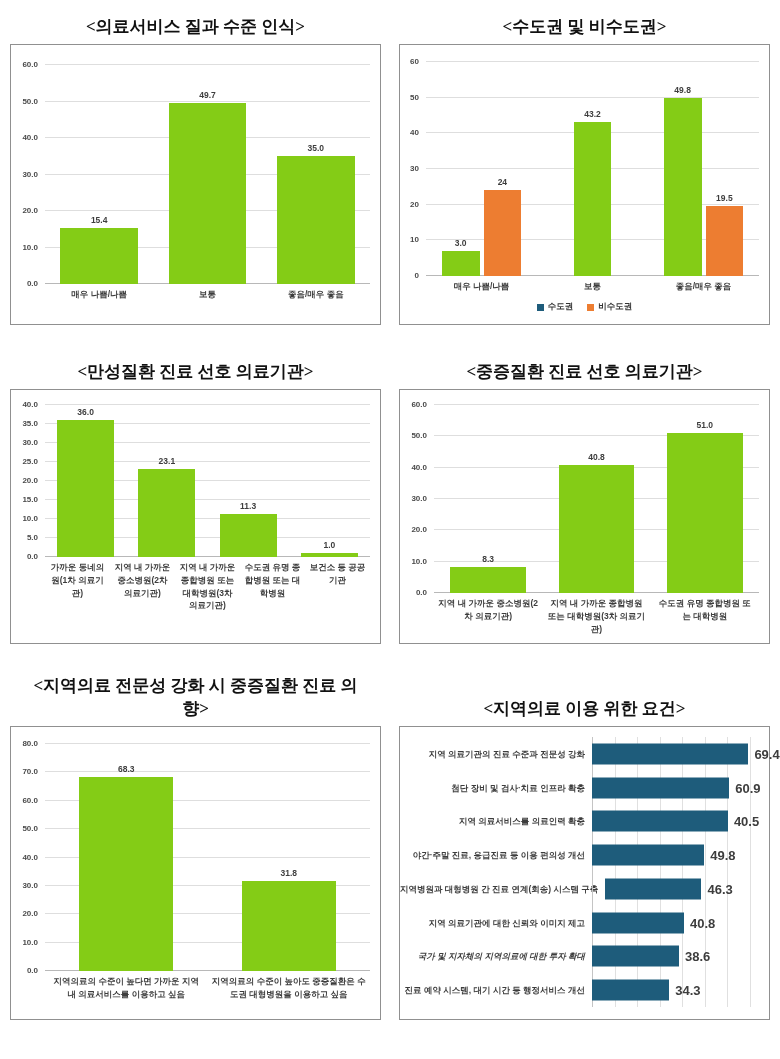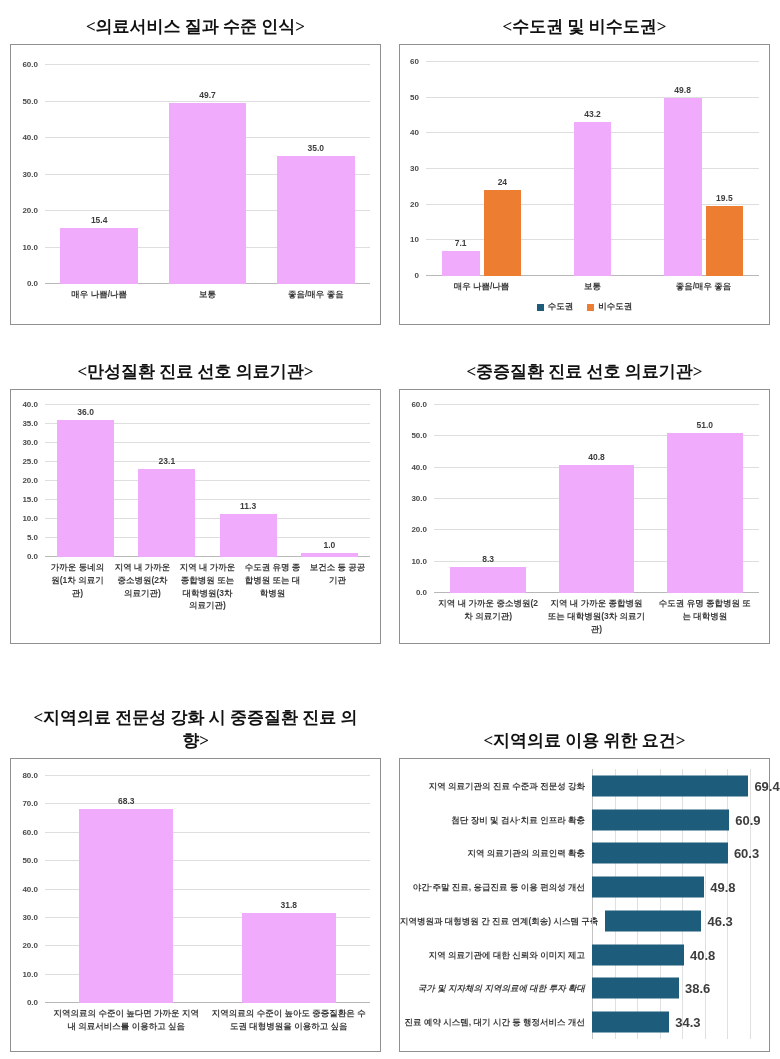--- a/index.html
+++ b/index.html
@@ -5,21 +5,21 @@
   * { margin:0; padding:0; box-sizing:border-box; }
   html,body { background:#ffffff; }
   body {
     width:780px; height:1059px;
     font-family:"Liberation Sans","DejaVu Sans",sans-serif;
     padding:8px 10px 0 10px;
     overflow:hidden;
   }
   .row { display:flex; gap:18px; }
   .row-2 { margin-top:30px; }
-  .row-3 { margin-top:60px; }
+  .row-3 { margin-top:28px; }
   .cell { flex:1; min-width:0; }
   .title-wrap {
     display:flex; align-items:flex-end; justify-content:center;
     text-align:center; padding-bottom:5px;
   }
   .row-1 .title-wrap { height:36px; }
   .row-2 .title-wrap { height:34px;text-align:right; }
   .row-3 .title-wrap { height:54px; }
   .chart-title {
     font-family:"Liberation Serif","DejaVu Serif",serif;
@@ -48,21 +48,21 @@
   .gridline {
     position:absolute; left:0; right:0; height:1px;
     background:#dedede;
   }
   .gridline.baseline { background:#b8b8b8; }
   .bars { position:absolute; left:0; right:0; top:0; bottom:0; display:flex; }
   .slot {
     flex:1; display:flex; align-items:flex-end; justify-content:center;
     gap:4px; min-width:0;
   }
-  .bar { position:relative; background:#f0abfc; }
+  .bar { position:relative; background:#84cc16; }
   .bar.orange { background:#ED7D31; }
   .val {
     position:absolute; top:-13px; left:50%; transform:translateX(-50%);
     font-size:8.5px; font-weight:700; color:#3d3d3d; white-space:nowrap;
   }
   .xlabels { display:flex; flex:0 0 auto; margin-right:10px; }
   .xlabel {
     flex:1; text-align:center; padding:4px 4px 0 4px;
     font-size:8.5px; font-weight:700; color:#3d3d3d; line-height:1.5;
   }
@@ -167,21 +167,21 @@
             <div class="gridline baseline" style="bottom: 0%;"></div>
             <div class="gridline" style="bottom: 16.6667%;"></div>
             <div class="gridline" style="bottom: 33.3333%;"></div>
             <div class="gridline" style="bottom: 50%;"></div>
             <div class="gridline" style="bottom: 66.6667%;"></div>
             <div class="gridline" style="bottom: 83.3333%;"></div>
             <div class="gridline" style="bottom: 100%;"></div>
             <div class="bars">
               <div class="slot">
                 <div class="bar" style="height: 11.8333%; width: 34%;">
-                  <span class="val">7.1</span>
+                  <span class="val">3.0</span>
                 </div>
                 <div class="bar orange" style="height: 40%; width: 34%;">
                   <span class="val">24</span>
                 </div>
               </div>
               <div class="slot">
                 <div class="bar" style="height: 72%; width: 34%;">
                   <span class="val">43.2</span>
                 </div>
               </div>
@@ -399,24 +399,24 @@
             </div>
           </div>
           <div class="hrow">
             <div class="hlabel" style="flex-basis: 192px;">첨단 장비 및 검사·치료 인프라 확충</div>
             <div class="htrack">
               <div class="hbar" style="width: 81.2%;"></div>
               <span class="hval" style="left: calc(81.2% + 6px);">60.9</span>
             </div>
           </div>
           <div class="hrow">
-            <div class="hlabel" style="flex-basis: 192px;">지역 의료기관의 의료인력 확충</div>
+            <div class="hlabel" style="flex-basis: 192px;">지역 의료서비스를 의료인력 확충</div>
             <div class="htrack">
               <div class="hbar" style="width: 80.4%;"></div>
-              <span class="hval" style="left: calc(80.4% + 6px);">60.3</span>
+              <span class="hval" style="left: calc(80.4% + 6px);">40.5</span>
             </div>
           </div>
           <div class="hrow">
             <div class="hlabel" style="flex-basis: 192px;">야간·주말 진료, 응급진료 등 이용 편의성 개선</div>
             <div class="htrack">
               <div class="hbar" style="width: 66.4%;"></div>
               <span class="hval" style="left: calc(66.4% + 6px);">49.8</span>
             </div>
           </div>
           <div class="hrow">

